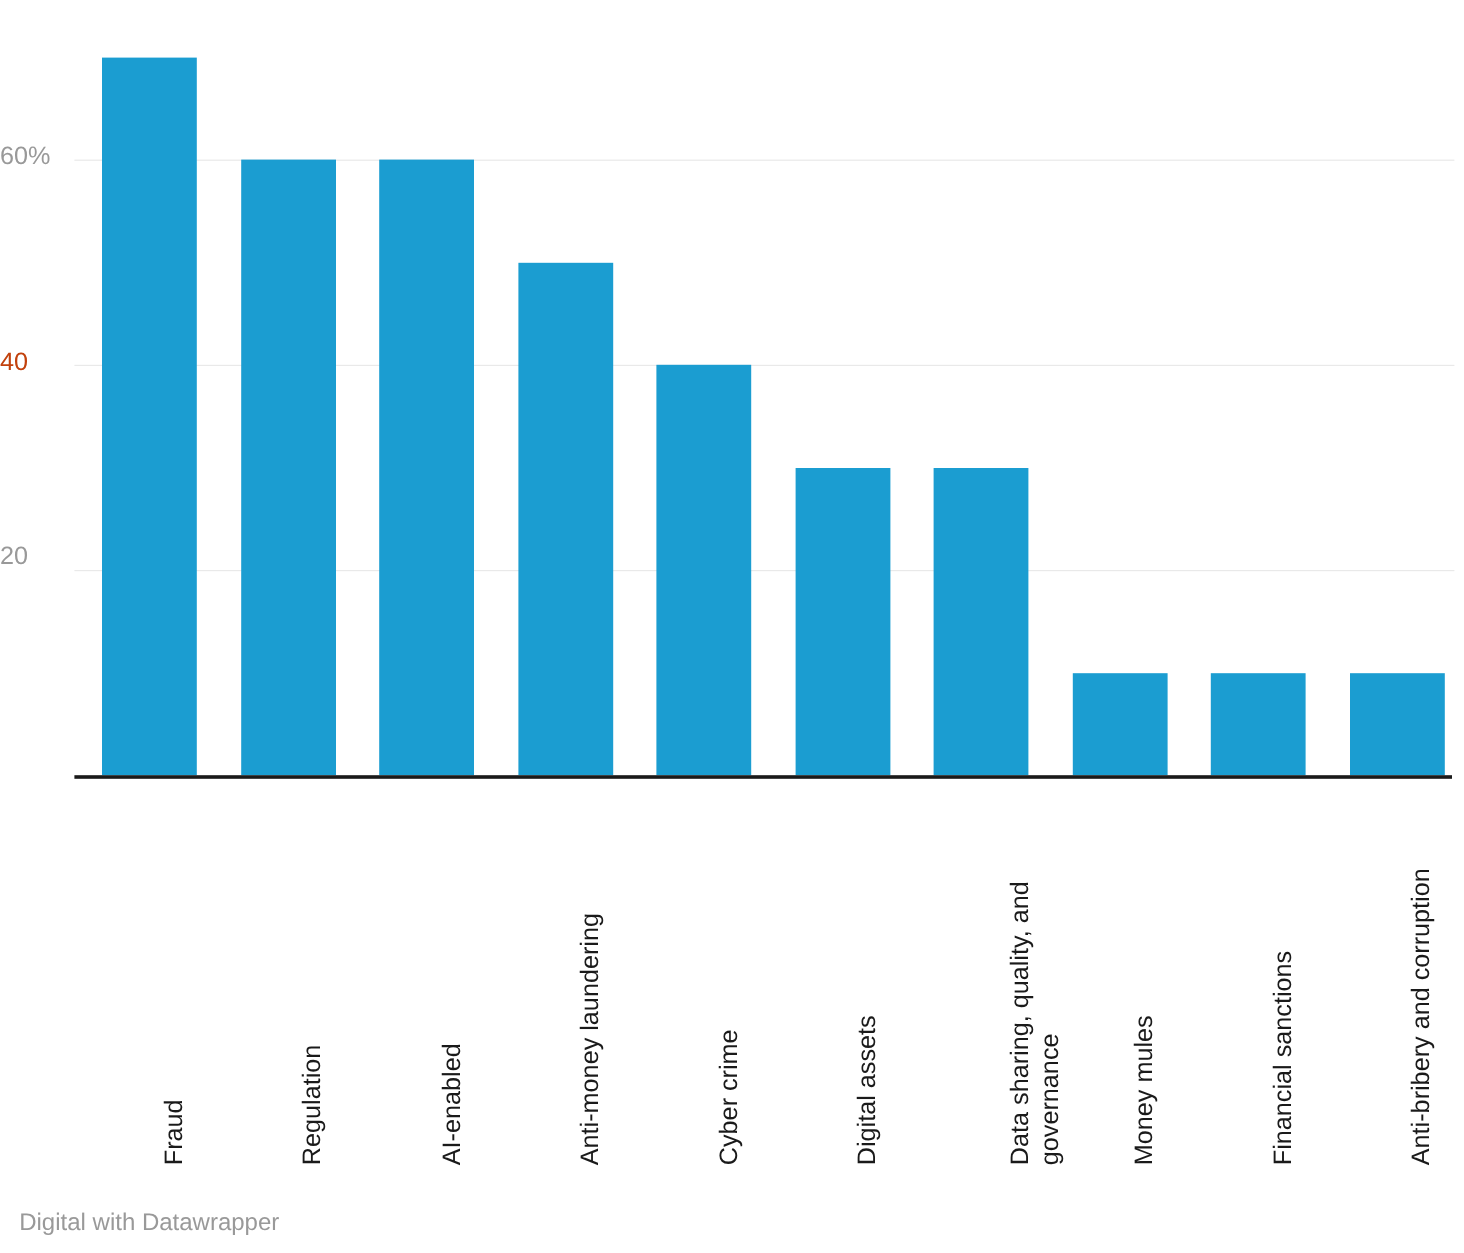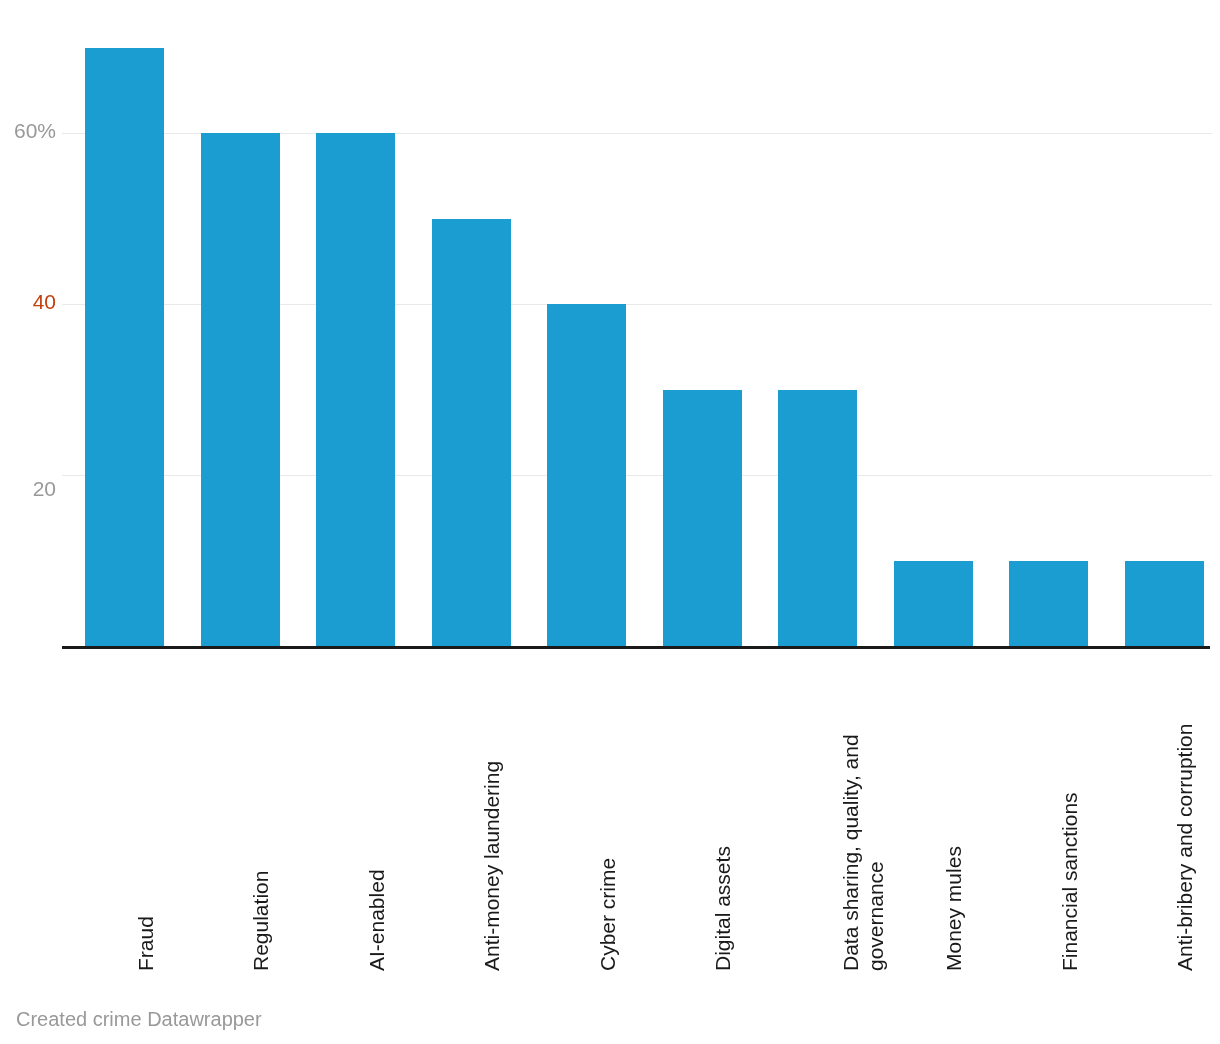--- a/index.html
+++ b/index.html
@@ -39,21 +39,21 @@
     left: 62px;
     right: 8px;
   }
   .ytick-label {
     position: absolute;
     right: 1152px;          
     color: #999999;
     font-size: 21px;
     font-family: "Liberation Sans", sans-serif;
     white-space: nowrap;
-    text-align: right;
+    text-align: left;
     width: 56px;
     left: 0;
   }
 
   
   .axis-baseline {
     position: absolute;
     left: 62px;
     width: 1148px;
     height: 3px;
@@ -117,21 +117,21 @@
 
 <div id="chart-root">
 
   <div class="plot-area">
     <div id="gridlines">
         <div class="gridline" style="top: 475px; background: rgb(233, 233, 233);"></div>
         <div class="gridline" style="top: 304px; background: rgb(233, 233, 233);"></div>
         <div class="gridline" style="top: 133px; background: rgb(233, 233, 233);"></div>
       </div>
     <div id="yticks">
-        <div class="ytick-label" style="top: 477px; color: rgb(153, 153, 153);">20</div>
+        <div class="ytick-label" style="top: 452px; color: rgb(153, 153, 153);">20</div>
         <div class="ytick-label" style="top: 290px; color: #c2410c;">40</div>
         <div class="ytick-label" style="top: 119px; color: rgb(153, 153, 153);">60%</div>
       </div>
     <div class="bars-layer" id="bars">
         <div class="bar" title="Fraud: 70" style="left: 85px; width: 79px; height: 598.5px; top: 47.5px; bottom: auto; background: rgb(27, 157, 209);"></div>
         <div class="bar" title="Regulation: 60" style="left: 200.5px; width: 79px; height: 513px; top: 133px; bottom: auto; background: rgb(27, 157, 209);"></div>
         <div class="bar" title="AI-enabled: 60" style="left: 316px; width: 79px; height: 513px; top: 133px; bottom: auto; background: rgb(27, 157, 209);"></div>
         <div class="bar" title="Anti-money laundering: 50" style="left: 431.5px; width: 79px; height: 427.5px; top: 218.5px; bottom: auto; background: rgb(27, 157, 209);"></div>
         <div class="bar" title="Cyber crime: 40" style="left: 547px; width: 79px; height: 342px; top: 304px; bottom: auto; background: rgb(27, 157, 209);"></div>
         <div class="bar" title="Digital assets: 30" style="left: 662.5px; width: 79px; height: 256.5px; top: 389.5px; bottom: auto; background: rgb(27, 157, 209);"></div>
@@ -170,15 +170,15 @@
         <span class="ln">Money mules</span>
       </div>
       <div class="xlabel" style="left: 1057.5px; top: 322px; transform: rotate(-90deg);">
         <span class="ln">Financial sanctions</span>
       </div>
       <div class="xlabel" style="left: 1173px; top: 322px; transform: rotate(-90deg);">
         <span class="ln">Anti-bribery and corruption</span>
       </div>
     </div>
 
-  <div class="footer">Created crime Datawrapper</div>
+  <div class="footer">Digital with Datawrapper</div>
 
 </div>
 
 </body></html>

